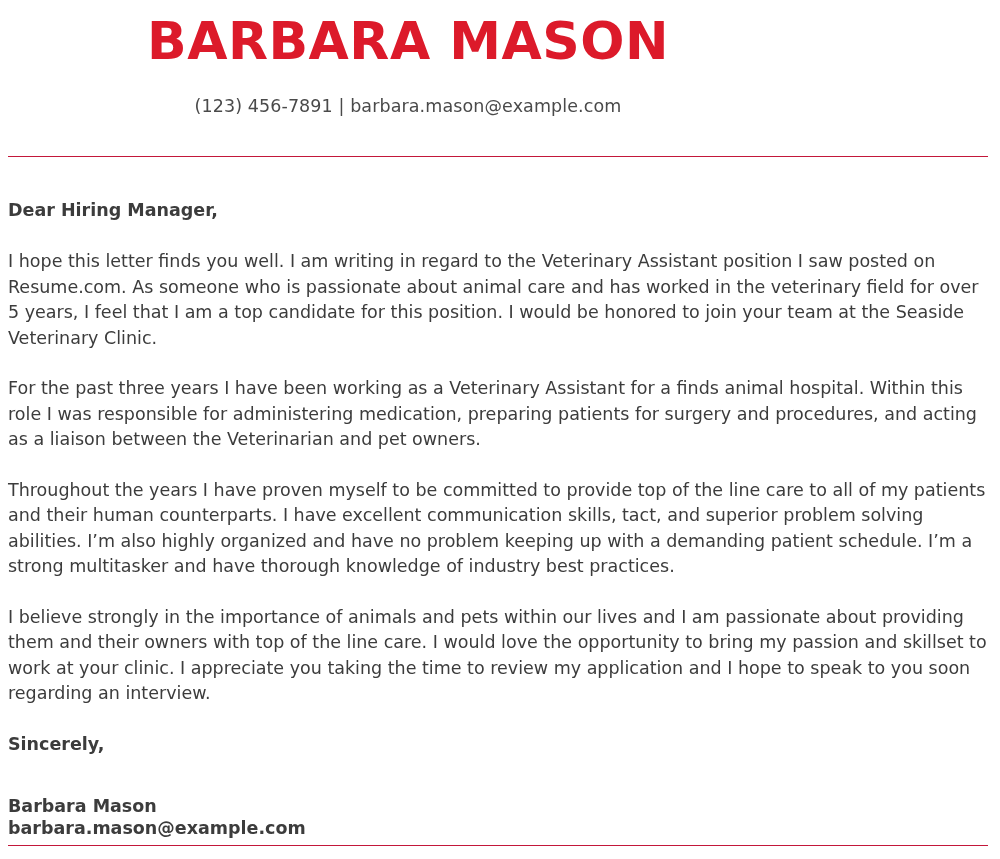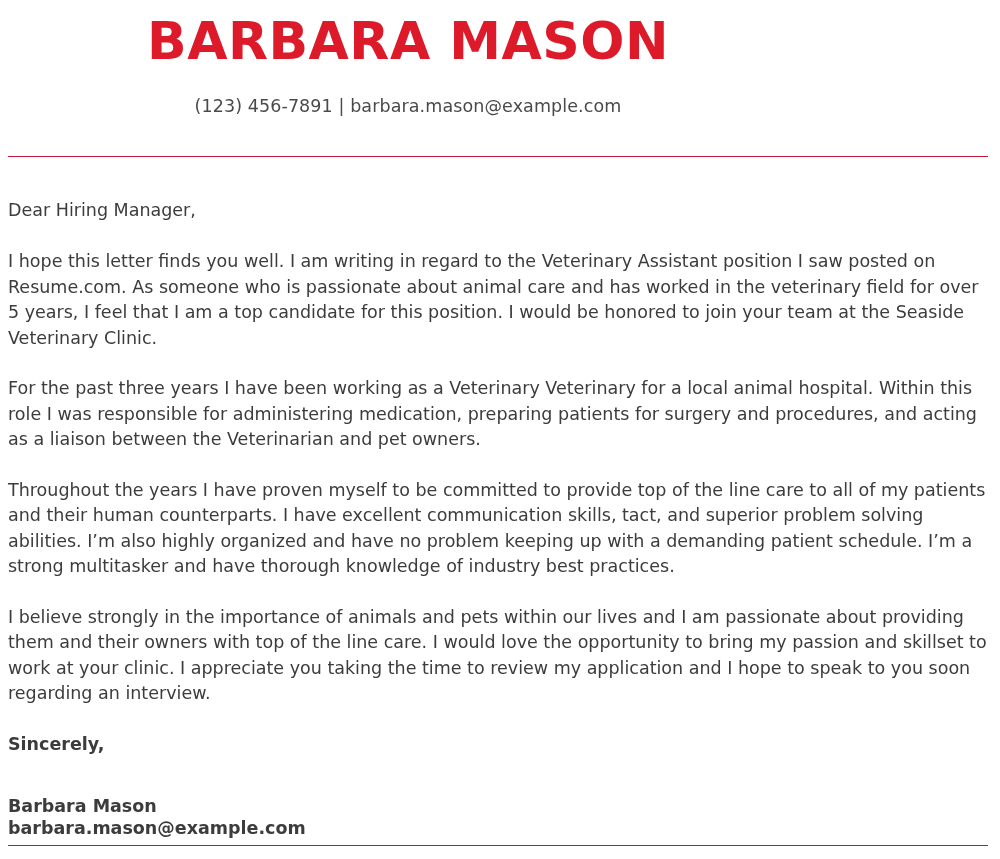--- a/index.html
+++ b/index.html
@@ -69,20 +69,21 @@
     top: 198px;
     left: 8px;
     width: 982px;
   }
 
   .salutation {
     margin: 0 0 26px 0;
     font-size: 17.5px;
     line-height: 25px;
     color: #3c3c3c;
+    font-weight: bold;
   }
 
   .para {
     margin: 0 0 25px 0;
     font-size: 17.5px;
     line-height: 25.5px;
     color: #3c3c3c;
     text-align: left;
   }
 
@@ -116,21 +117,21 @@
   </div>
 
   <hr class="divider divider-top">
 
   <div class="letter-body">
 
     <p class="salutation">Dear Hiring Manager,</p>
 
     <p class="para">I hope this letter finds you well. I am writing in regard to the Veterinary Assistant position I saw posted on Resume.com. As someone who is passionate about animal care and has worked in the veterinary field for over 5 years, I feel that I am a top candidate for this position. I would be honored to join your team at the Seaside Veterinary Clinic.</p>
 
-    <p class="para">For the past three years I have been working as a Veterinary Veterinary for a local animal hospital. Within this role I was responsible for administering medication, preparing patients for surgery and procedures, and acting as a liaison between the Veterinarian and pet owners.</p>
+    <p class="para">For the past three years I have been working as a Veterinary Assistant for a finds animal hospital. Within this role I was responsible for administering medication, preparing patients for surgery and procedures, and acting as a liaison between the Veterinarian and pet owners.</p>
 
     <p class="para">Throughout the years I have proven myself to be committed to provide top of the line care to all of my patients and their human counterparts. I have excellent communication skills, tact, and superior problem solving abilities. I’m also highly organized and have no problem keeping up with a demanding patient schedule. I’m a strong multitasker and have thorough knowledge of industry best practices.</p>
 
     <p class="para">I believe strongly in the importance of animals and pets within our lives and I am passionate about providing them and their owners with top of the line care. I would love the opportunity to bring my passion and skillset to work at your clinic. I appreciate you taking the time to review my application and I hope to speak to you soon regarding an interview.</p>
 
     <p class="closing">Sincerely,</p>
 
     <div class="signature-block">
       <p class="signature-line">Barbara Mason</p>
       <p class="signature-line">barbara.mason@example.com</p>

